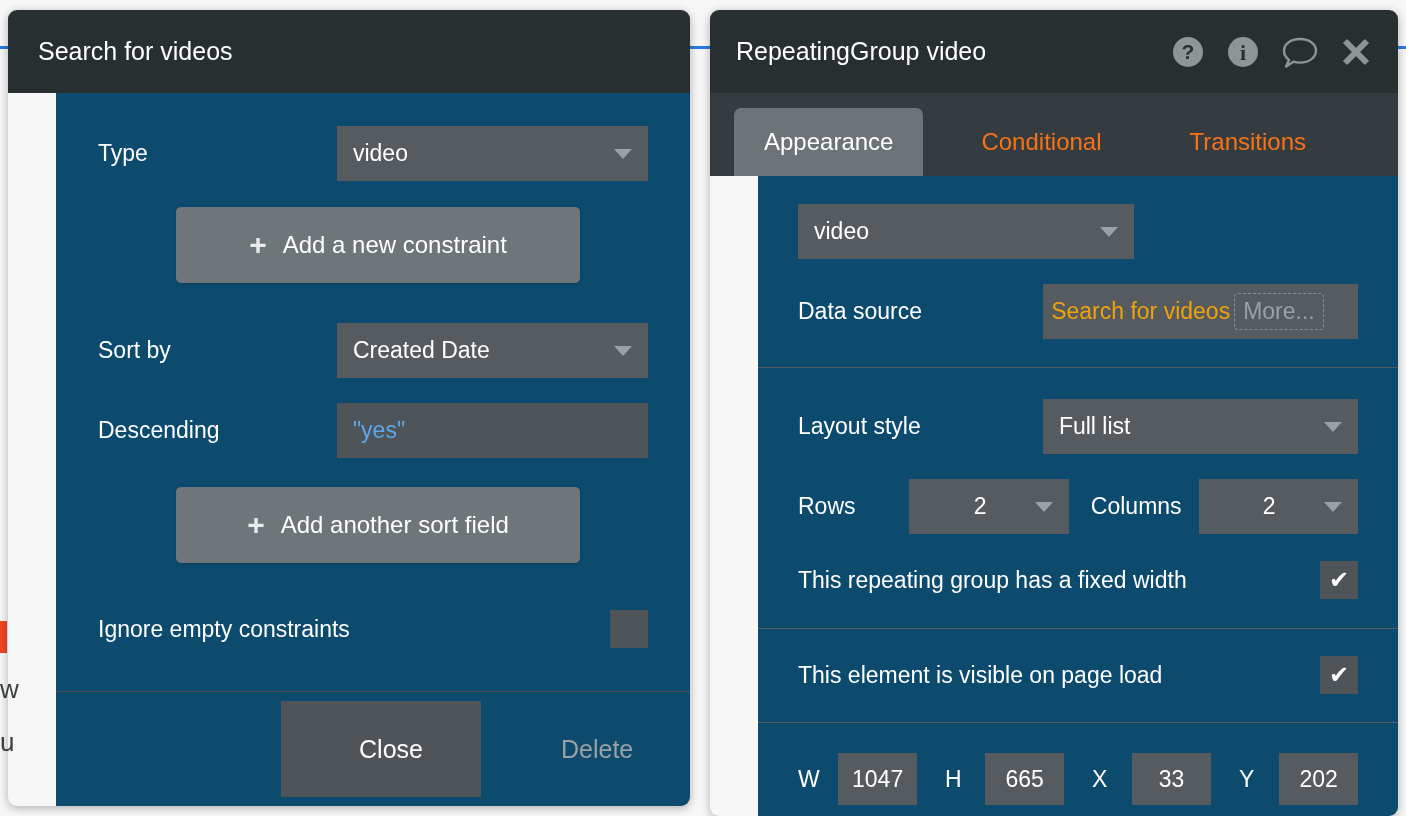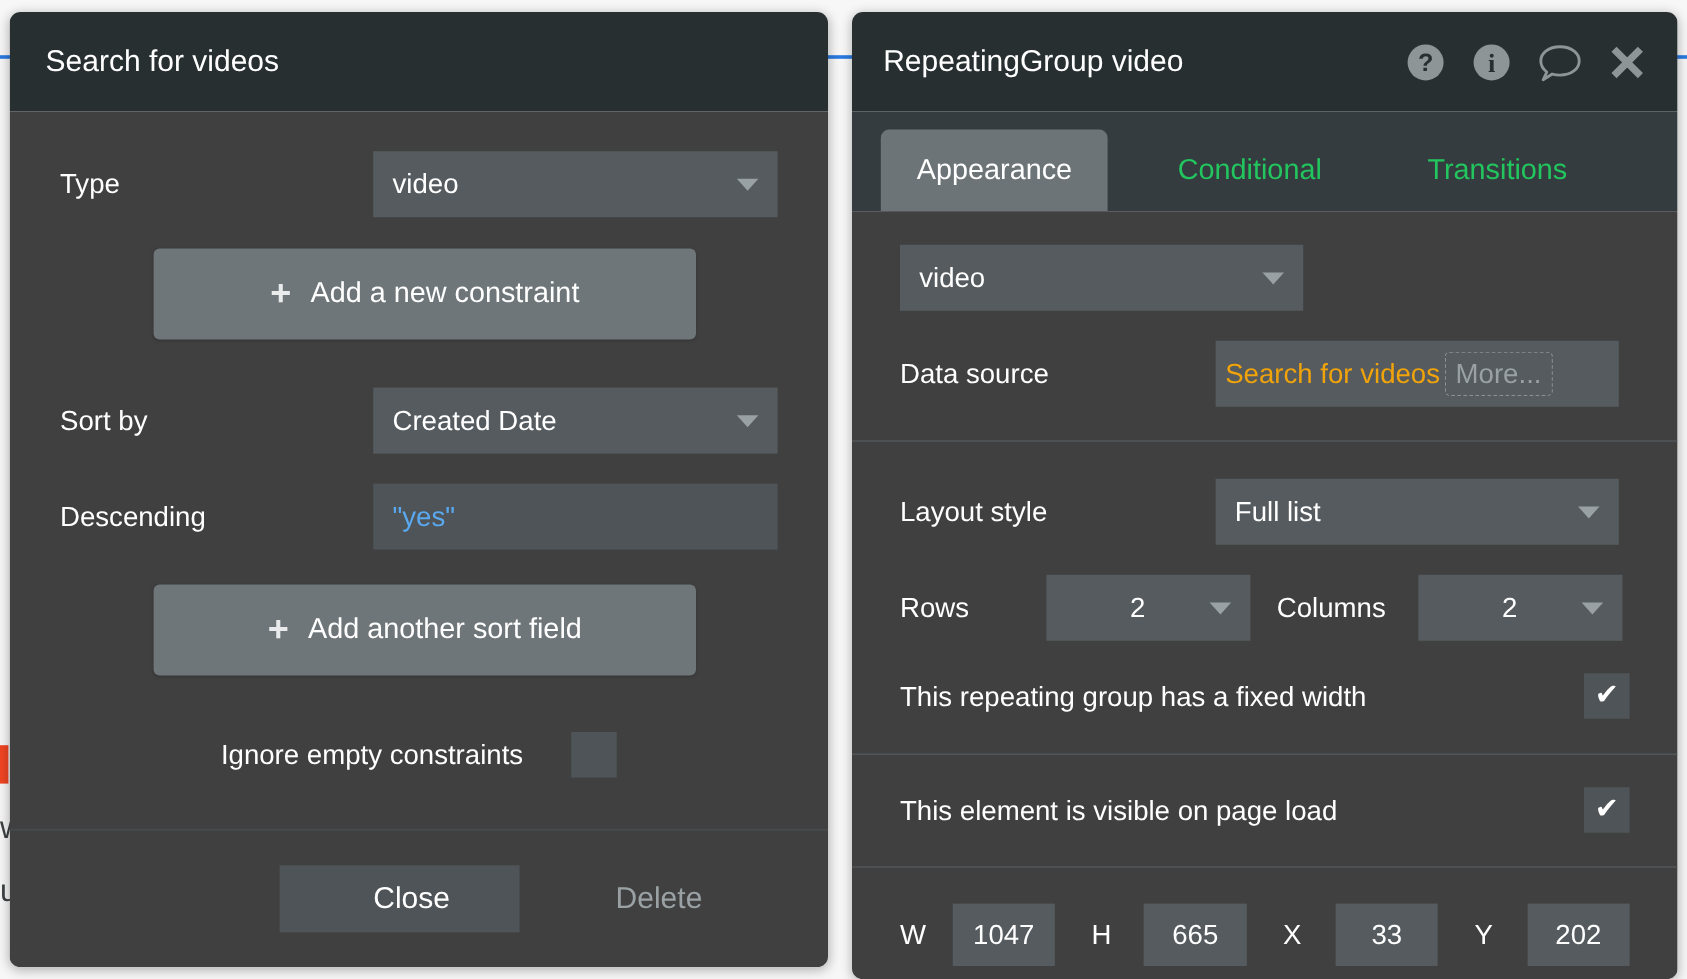--- a/index.html
+++ b/index.html
@@ -60,23 +60,24 @@
     align-items: center;
     flex: 0 0 auto;
   }
   .panel-title {
     color: #ffffff;
     font-size: 25px;
     font-weight: normal;
     white-space: nowrap;
   }
   .panel-body {
-    background: #404040;
+    background: #0c4a6e;
     flex: 1 1 auto;
     position: relative;
+    margin-left: 48px;
   }
 
   
   #left-panel {
     left: 8px;
     top: 10px;
     width: 682px;
     height: 796px;
   }
   #left-panel .panel-header { height: 83px; padding: 0 30px; }
@@ -150,21 +151,21 @@
   .row-sortby .field { width: 338px; }
 
   .row-descending { margin-top: 25px; }
   .row-descending .row-label { width: 262px; }
   .row-descending .field { width: 338px; background: #4e5457; }
   .val-blue { color: #5aa9f0; }
 
   .row-addsort { margin-top: 29px; padding-left: 120px; padding-right: 110px; }
   .row-addsort .wide-btn { flex: 1; }
 
-  .row-ignore { margin-top: 47px; justify-content: center; gap: 40px; }
+  .row-ignore { margin-top: 47px; justify-content: space-between; gap: 40px; }
   .row-ignore .row-label { font-size: 23px; }
 
   .checkbox {
     width: 38px;
     height: 38px;
     background: #4e5457;
     display: flex;
     align-items: center;
     justify-content: center;
     color: #ffffff;
@@ -178,21 +179,21 @@
     margin-top: auto;
     border-top: 1px solid #4a5053;
     height: 115px;
     display: flex;
     align-items: center;
     padding-left: 225px;
   }
   .btn-close {
     background: #4e5457;
     width: 200px;
-    height: 56px;
+    height: 96px;
     display: flex;
     align-items: center;
     justify-content: center;
     color: #ffffff;
     font-size: 25px;
     cursor: pointer;
     padding-left: 20px;
   }
   .btn-delete {
     color: #9aa1a4;
@@ -225,21 +226,21 @@
     align-items: flex-end;
     padding-left: 24px;
     flex: 0 0 auto;
     gap: 28px;
   }
   .tab {
     height: 68px;
     padding: 0 30px;
     display: flex;
     align-items: center;
-    color: #22c55e;
+    color: #f97316;
     font-size: 24px;
     cursor: pointer;
     white-space: nowrap;
   }
   .tab.active {
     background: #6d7478;
     color: #ffffff;
     border-radius: 7px 7px 0 0;
   }
 

